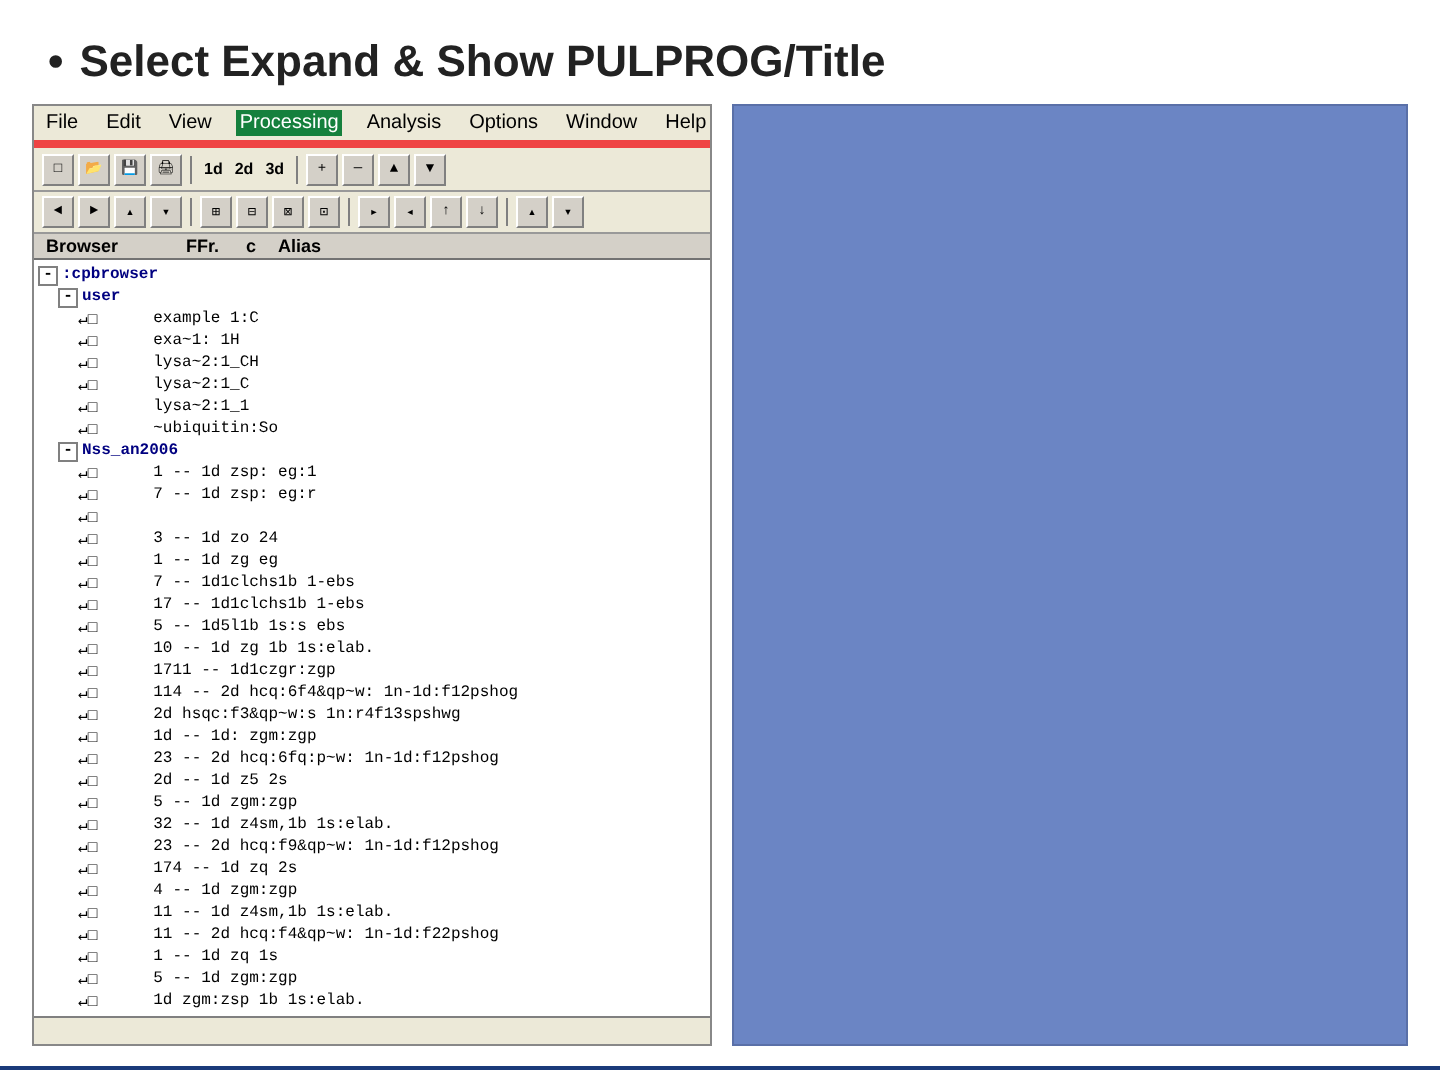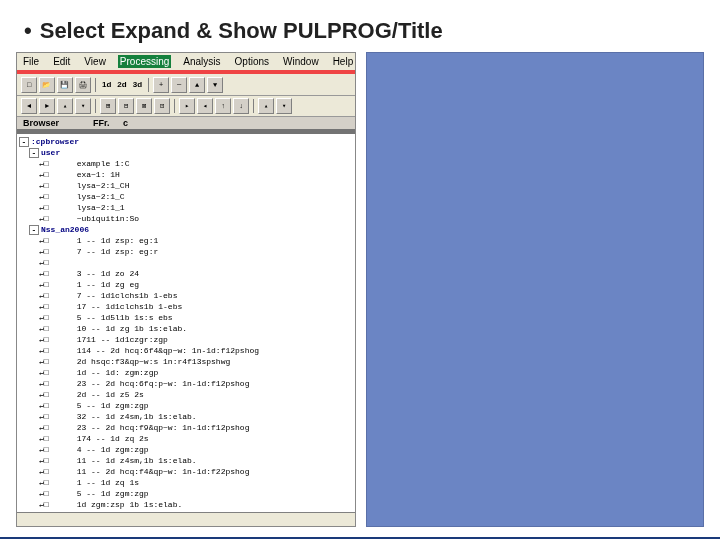--- a/index.html
+++ b/index.html
@@ -119,21 +119,21 @@
       padding: 2px 4px;
       display: flex;
       align-items: center;
       gap: 2px;
       min-height: 20px;
     }
 
     
     .col-headers {
       background: #d4d0c8;
-      border-bottom: 5px solid #737373;
+      border-bottom: 1px solid #737373;
       display: flex;
       padding: 1px 2px;
       font-family: Arial, sans-serif;
       font-size: 9px;
       font-weight: bold;
     }
     .col-h {
       padding: 0 4px;
     }
     .col-h-browse { width: 70px; }
@@ -275,20 +275,21 @@
         <div class="toolbar-btn">↓</div>
         <div class="toolbar-sep"></div>
         <div class="toolbar-btn">▴</div>
         <div class="toolbar-btn">▾</div>
       </div>
 
       <div class="col-headers">
         <span class="col-h col-h-browse">Browser</span>
         <span class="col-h col-h-ffr">FFr.</span>
         <span class="col-h col-h-c">c</span>
+        <span class="col-h col-h-alias">Alias</span>
       </div>
 
       <div class="tree-area">
 
         <div class="tree-row">
           <span class="tree-expand">-</span>
           <span class="tree-label folder">:cpbrowser</span>
         </div>
 
         <div class="tree-row">

